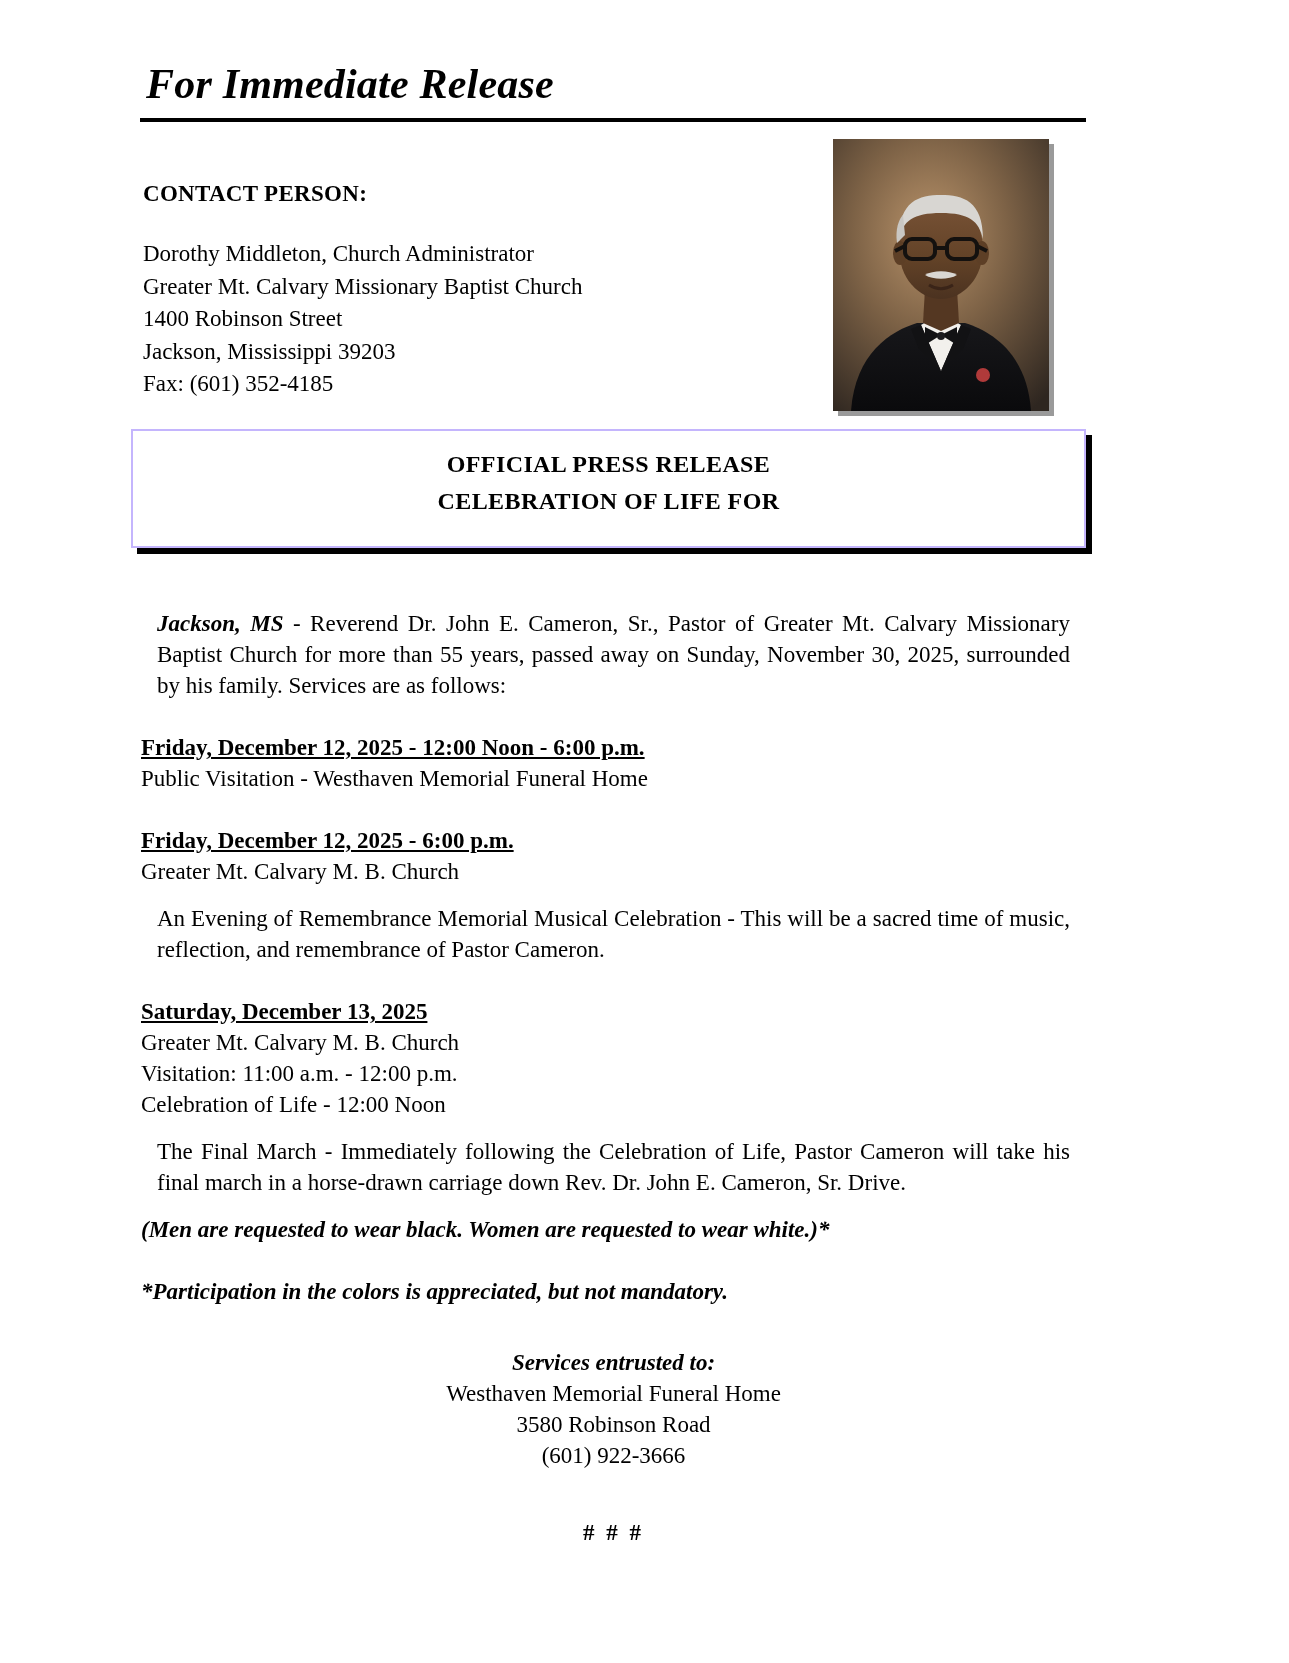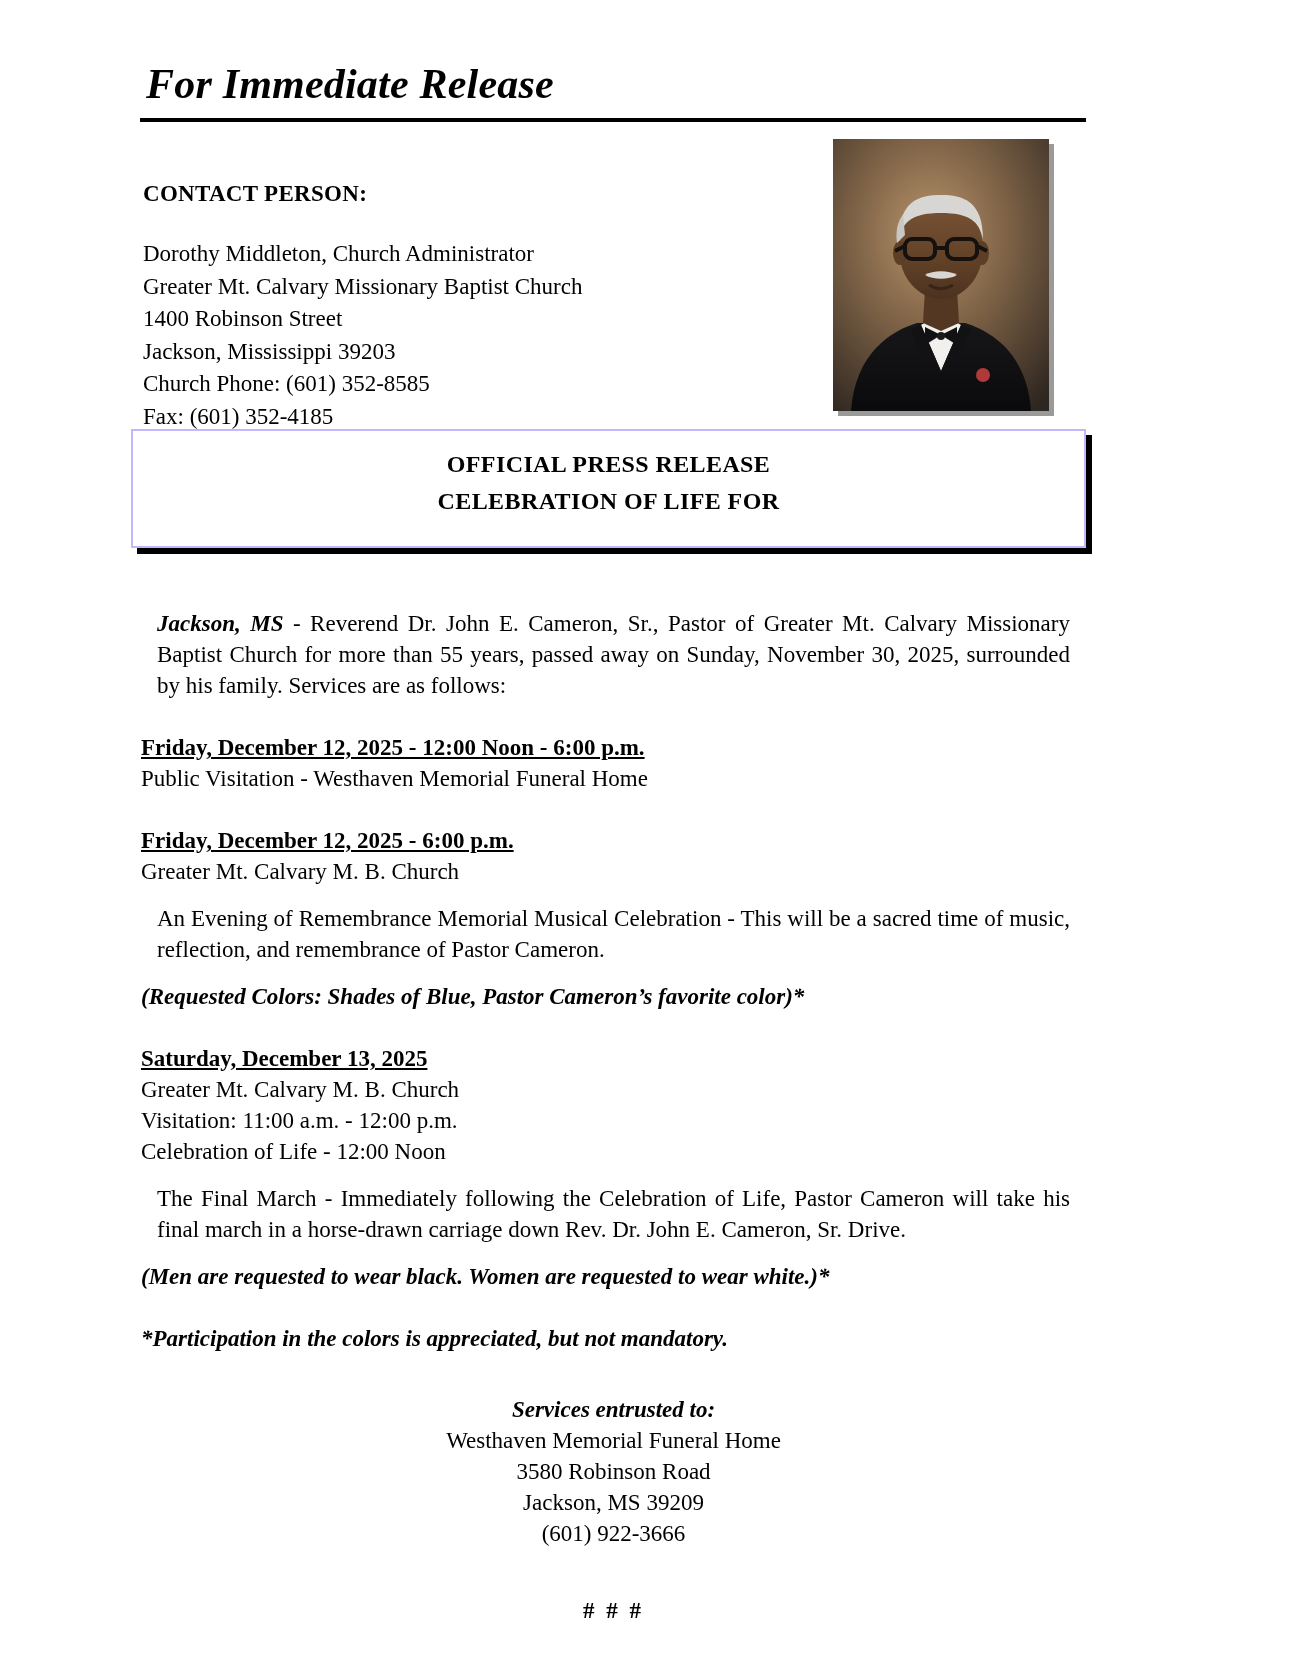--- a/index.html
+++ b/index.html
@@ -165,21 +165,20 @@
 
   <div class="header-title">For Immediate Release</div>
   <div class="header-rule"></div>
 
   <div class="contact-heading">CONTACT PERSON:</div>
   <div class="contact-lines">
     <div>Dorothy Middleton, Church Administrator</div>
     <div>Greater Mt. Calvary Missionary Baptist Church</div>
     <div>1400 Robinson Street</div>
     <div>Jackson, Mississippi 39203</div>
-    <div>Church Phone: (601) 352-8585</div>
     <div>Fax:  (601) 352-4185</div>
   </div>
 
   <div class="portrait-shadow"></div>
   <div class="portrait">
     <svg width="216" height="272" viewBox="0 0 216 272" xmlns="http://www.w3.org/2000/svg" aria-hidden="true">
       <defs>
         <radialGradient id="bg" cx="45%" cy="35%" r="80%">
           <stop offset="0%" stop-color="#b9936a"></stop>
           <stop offset="45%" stop-color="#7d6246"></stop>
@@ -244,38 +243,36 @@
 
     <div class="block">
       <div><span class="date-head">Friday, December 12, 2025 - 12:00 Noon - 6:00 p.m.</span></div>
       <div>Public Visitation - Westhaven Memorial Funeral Home</div>
     </div>
 
     <div class="block">
       <div><span class="date-head">Friday, December 12, 2025 - 6:00 p.m.</span></div>
       <div>Greater Mt. Calvary M. B. Church</div>
       <div class="para">An Evening of Remembrance Memorial Musical Celebration - This will be a sacred time of music, reflection, and remembrance of Pastor Cameron.</div>
-      <div class="bold-ital">(Requested Colors: Shades of Blue, Pastor Cameron’s favorite color)*</div>
     </div>
 
     <div class="block">
       <div><span class="date-head">Saturday, December 13, 2025</span></div>
       <div>Greater Mt. Calvary M. B. Church</div>
       <div>Visitation: 11:00 a.m. - 12:00 p.m.</div>
       <div>Celebration of Life - 12:00 Noon</div>
       <div class="para">The Final March - Immediately following the Celebration of Life, Pastor Cameron will take his final march in a horse-drawn carriage down Rev. Dr. John E. Cameron, Sr. Drive.</div>
       <div class="bold-ital">(Men are requested to wear black. Women are requested to wear white.)*</div>
     </div>
 
     <div class="note">*Participation in the colors is appreciated, but not mandatory.</div>
 
     <div class="entrusted">
       <div class="ent-head">Services entrusted to:</div>
       <div>Westhaven Memorial Funeral Home</div>
       <div>3580 Robinson  Road</div>
-      <div>Jackson, MS 39209</div>
       <div>(601) 922-3666</div>
     </div>
 
     <div class="hashes"># # #</div>
   </div>
 
 </div>
 
 </body></html>

